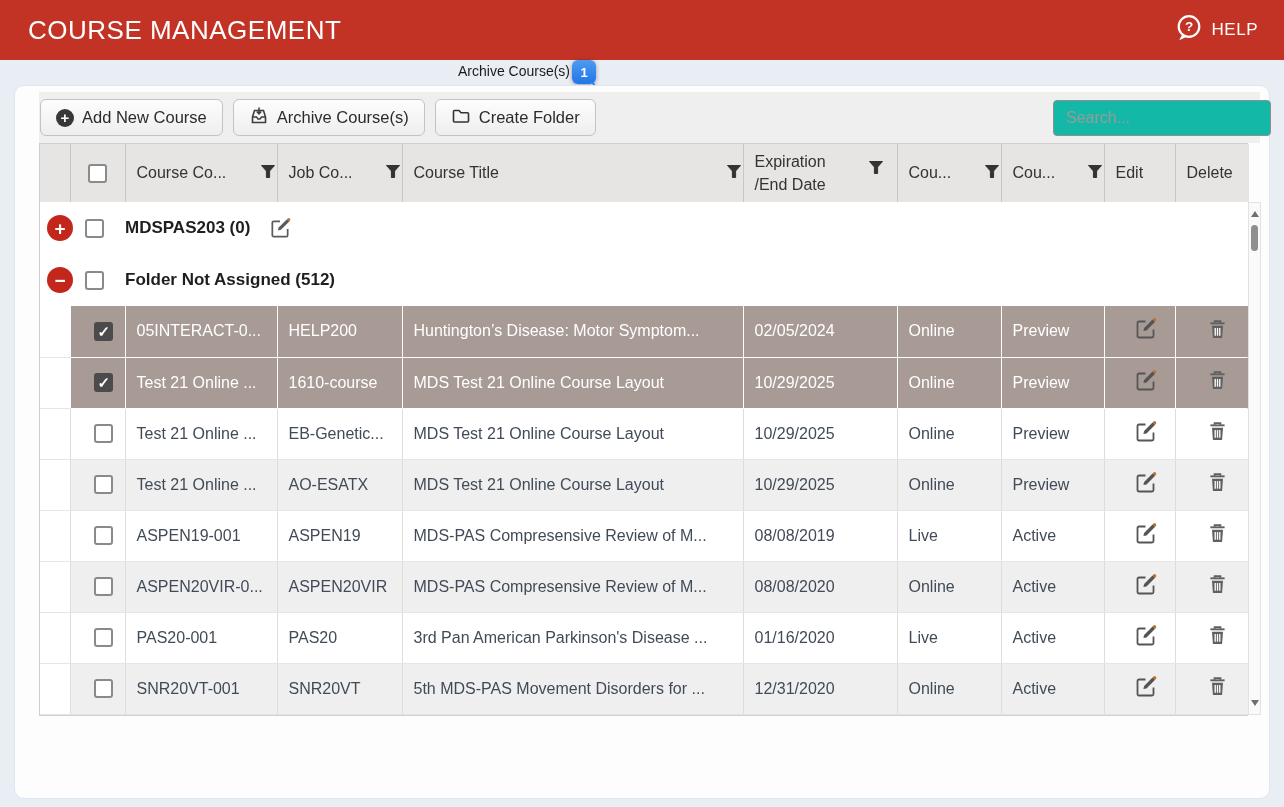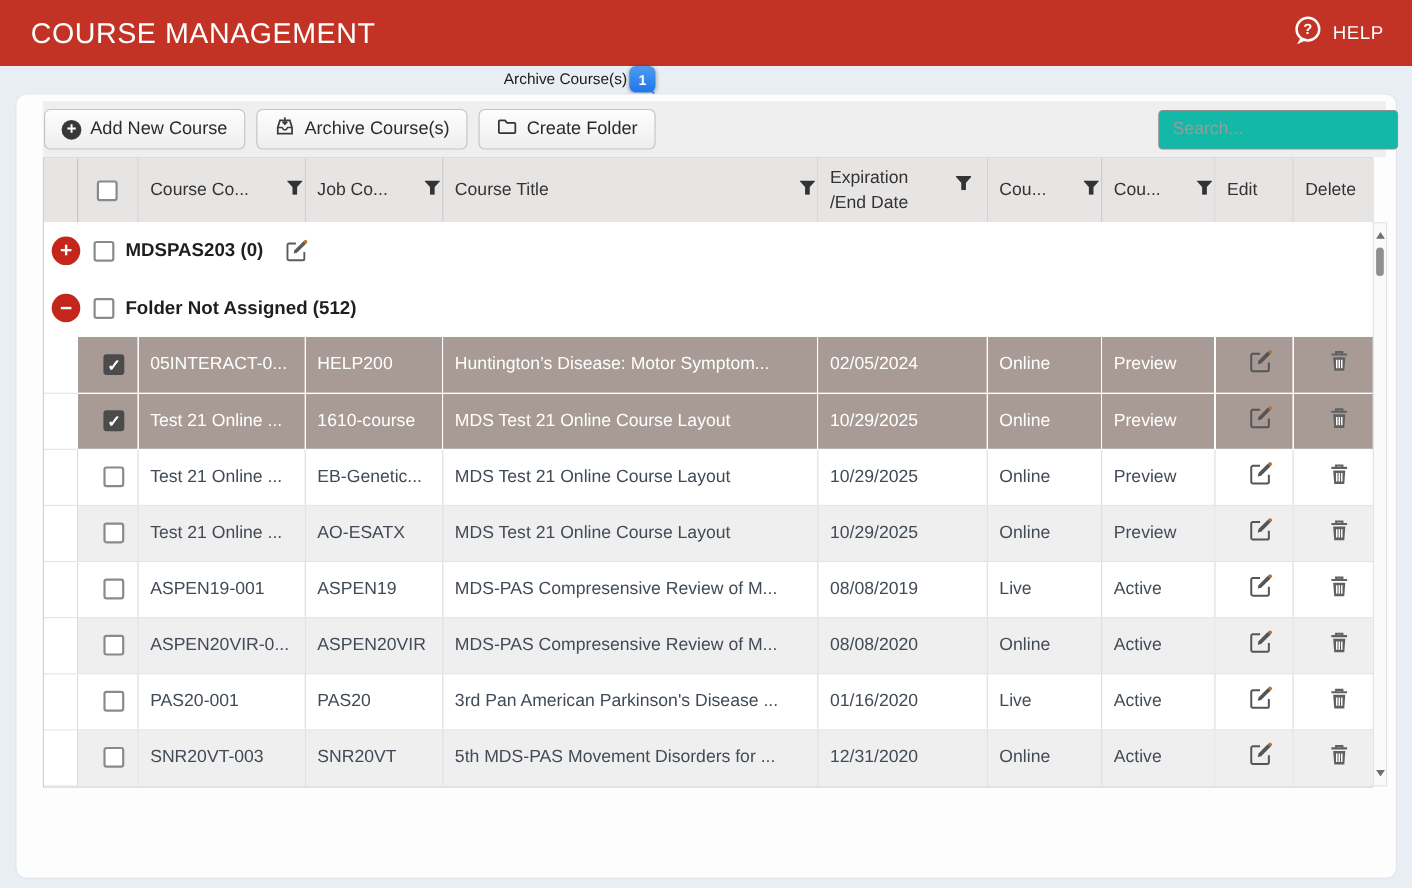--- a/index.html
+++ b/index.html
@@ -48,21 +48,21 @@
   th.h-exp { position:relative; white-space:pre-line; line-height:1.45; }
   th.h-exp .funnel { position:absolute; top:13px; right:14px; }
   th.h-cb, td.c-cb { text-align:center; padding:0; }
 
   tr.folder-row td { height:52px; background:#fff; padding:0; }
   .folder-inner { display:flex; align-items:center; }
   .toggle { width:26px; height:26px; border-radius:50%; background:var(--toggle-red); color:#fff;
     font-size:19px; font-weight:bold; display:inline-flex; align-items:center; justify-content:center;
     margin-left:7px; line-height:1; cursor:pointer; }
   .fcb { margin-left:12px; }
-  .flabel { margin-left:10px; font-size:17px; font-weight:bold; color:#1e1e1e; white-space:nowrap; }
+  .flabel { margin-left:21px; font-size:17px; font-weight:bold; color:#1e1e1e; white-space:nowrap; }
   .f-edit { margin-left:18px; background:none; border:none; cursor:pointer; padding:0; line-height:0; }
 
   tr.data-row td { height:51px; font-size:16px; color:#414B57; background:#fff;
     border-right:1px solid #DDDDDD; border-bottom:1px solid #E5E5E5;
     padding:0 0 0 11px; overflow:hidden; white-space:nowrap; }
   tr.data-row td:last-child { border-right:none; }
   tr.data-row.alt td { background:#F0EFEF; }
   tr.data-row td.c-expand { background:#fff !important; padding:0; }
   tr.data-row.selected td { background:var(--selected-bg); color:#fff;
     border-right:1px solid rgba(255,255,255,.30); border-bottom:1px solid rgba(255,255,255,.28); }
@@ -477,21 +477,21 @@
                       <line x1="12.4" y1="9.5" x2="12.4" y2="17.5"></line>
                     </g>
         </svg>
       </button>
     </td>
   </tr>
 
   <tr class="data-row alt">
     <td class="c-expand"></td>
     <td class="c-cb"><span class="cb"></span></td>
-    <td class="c-code">SNR20VT-003</td>
+    <td class="c-code">SNR20VT-001</td>
     <td class="c-job">SNR20VT</td>
     <td class="c-title">5th MDS-PAS Movement Disorders for ...</td>
     <td class="c-date">12/31/2020</td>
     <td class="c-type">Online</td>
     <td class="c-status">Active</td>
     <td class="c-edit">
       <button class="icon-btn">
         <svg width="25" height="24" viewBox="0 0 24 24">
           <path d="M20 12.5 V19 a1.5 1.5 0 0 1 -1.5 1.5 h-13 A1.5 1.5 0 0 1 4 19 V6 a1.5 1.5 0 0 1 1.5 -1.5 H12" fill="none" stroke="#555" stroke-width="1.8"></path>
           <path d="M20.9 3.1 a1.7 1.7 0 0 1 0 2.4 L13 13.4 l-3.1 .7 .7 -3.1 7.9 -7.9 a1.7 1.7 0 0 1 2.4 0 Z" fill="#555"></path>

